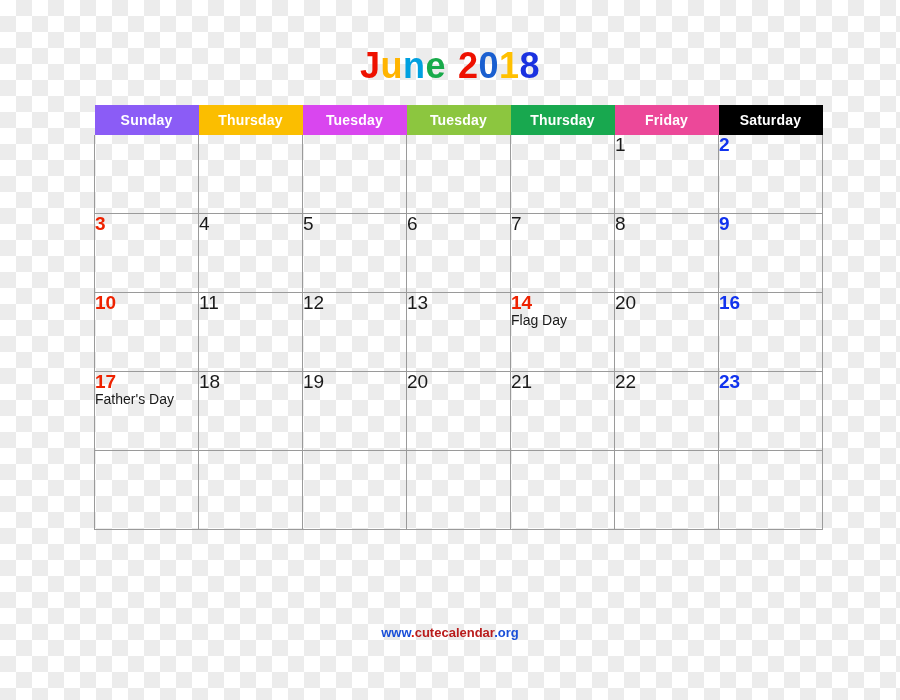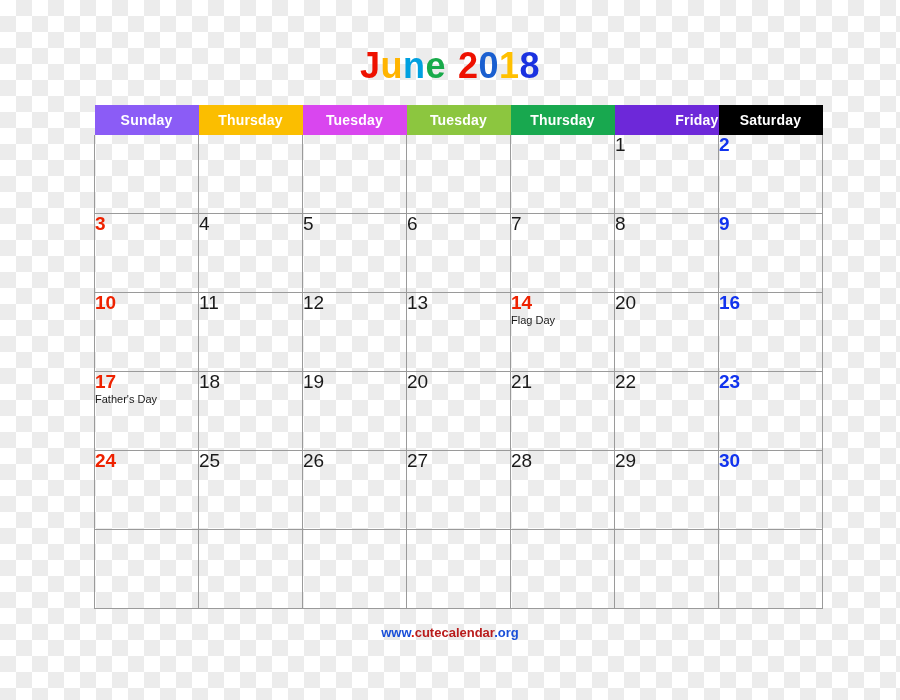--- a/index.html
+++ b/index.html
@@ -91,21 +91,21 @@
   .date-num.weekend-sat {
     color: #1133ee;
     font-weight: bold;
   }
   .date-num.holiday {
     color: #ee2200;
     font-weight: bold;
   }
   .event-label {
     display: block;
-    font-size: 11px;
+    font-size: 14px;
     line-height: 13px;
     color: #1a1a1a;
     margin-top: 1px;
   }
 
   
   #footer-url {
     position: absolute;
     left: 0;
     top: 625px;
@@ -125,21 +125,21 @@
   <div id="calendar-title"><span class="ch" style="color: rgb(238, 17, 0);">J</span><span class="ch" style="color: rgb(255, 180, 0);">u</span><span class="ch" style="color: rgb(0, 160, 224);">n</span><span class="ch" style="color: rgb(24, 170, 74);">e</span><span class="sp"></span><span class="ch" style="color: rgb(238, 17, 0);">2</span><span class="ch" style="color: rgb(26, 95, 208);">0</span><span class="ch" style="color: rgb(255, 192, 0);">1</span><span class="ch" style="color: rgb(26, 50, 224);">8</span></div>
 
   <table id="calendar-grid">
     <thead>
       <tr>
           <th class="dayname-cell" style="background: #8b5cf6; width: 104px;">Sunday</th>
           <th class="dayname-cell" style="background: rgb(251, 190, 0); width: 104px;">Thursday</th>
           <th class="dayname-cell" style="background: #d946ef; width: 104px;">Tuesday</th>
           <th class="dayname-cell" style="background: rgb(140, 198, 63); width: 104px;">Tuesday</th>
           <th class="dayname-cell" style="background: rgb(24, 168, 79); width: 104px;">Thursday</th>
-          <th class="dayname-cell" style="background: #6d28d9; width: 104px; text-align: right;">Friday</th>
+          <th class="dayname-cell" style="background: #ec4899; width: 104px;">Friday</th>
           <th class="dayname-cell" style="background: #000000; width: 104px;">Saturday</th>
         </tr>
     </thead>
     <tbody>
         <tr class="week-row">
           <td class="date-cell">
             <span class="date-num"></span>
           </td>
           <td class="date-cell">
             <span class="date-num"></span>
@@ -226,43 +226,20 @@
           </td>
           <td class="date-cell">
             <span class="date-num">22</span>
           </td>
           <td class="date-cell">
             <span class="date-num weekend-sat">23</span>
           </td>
         </tr>
         <tr class="week-row">
           <td class="date-cell">
-            <span class="date-num weekend-sun">24</span>
-          </td>
-          <td class="date-cell">
-            <span class="date-num">25</span>
-          </td>
-          <td class="date-cell">
-            <span class="date-num">26</span>
-          </td>
-          <td class="date-cell">
-            <span class="date-num">27</span>
-          </td>
-          <td class="date-cell">
-            <span class="date-num">28</span>
-          </td>
-          <td class="date-cell">
-            <span class="date-num">29</span>
-          </td>
-          <td class="date-cell">
-            <span class="date-num weekend-sat">30</span>
-          </td>
-        </tr>
-        <tr class="week-row">
-          <td class="date-cell">
             <span class="date-num"></span>
           </td>
           <td class="date-cell">
             <span class="date-num"></span>
           </td>
           <td class="date-cell">
             <span class="date-num"></span>
           </td>
           <td class="date-cell">
             <span class="date-num"></span>

